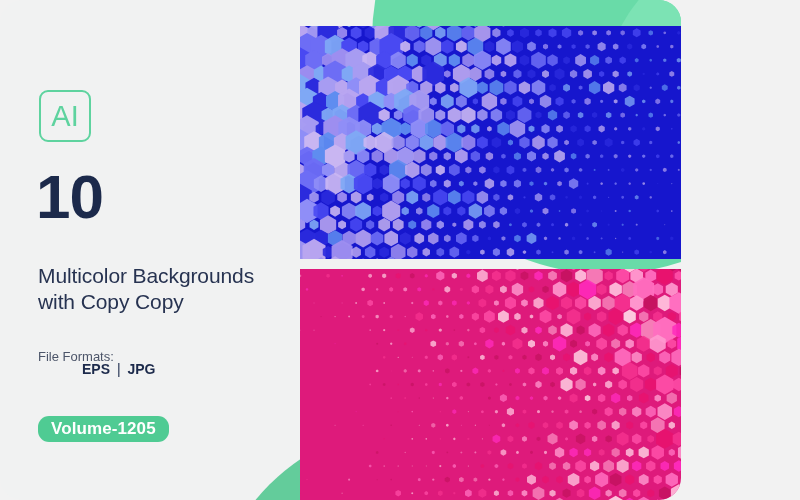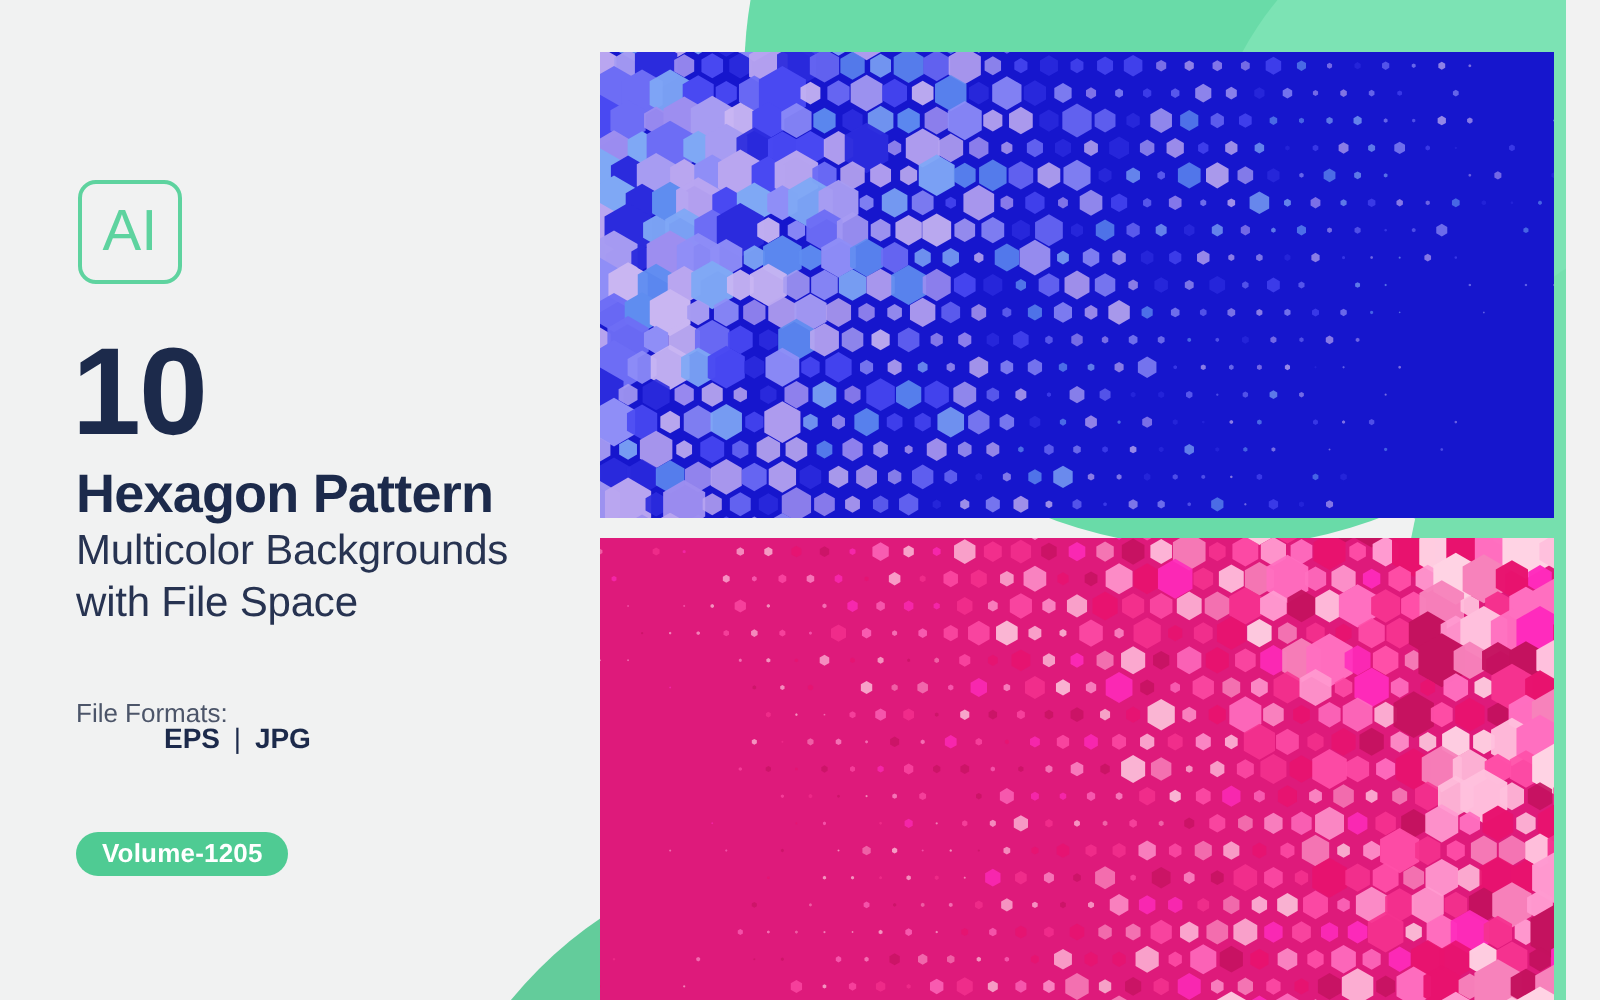--- a/index.html
+++ b/index.html
@@ -8,24 +8,25 @@
   }
   body {
     width: 800px;
     height: 500px;
     overflow: hidden;
     font-family: "Liberation Sans", sans-serif;
     background: #f2f2f2;
   }
   #stage {
     position: relative;
-    width: 783px;
+    width: 681px;
     height: 500px;
     background: #f1f2f2;
     overflow: hidden;
+    border-radius: 22px;
   }
 
   
   .deco-green-topright {
     position: absolute;
     left: 372px;
     top: -196px;
     width: 470px;
     height: 470px;
     border-radius: 50%;
@@ -151,21 +152,21 @@
   }
 
   .volume-badge {
     position: absolute;
     left: 38px;
     top: 416px;
     padding: 4px 13px 5px 13px;
     background: #4fcb93;
     border-radius: 11px;
     color: #ffffff;
-    font-size: 13px;
+    font-size: 17px;
     font-weight: bold;
     letter-spacing: 0.1px;
     line-height: 1;
   }
 
   
   .panel {
     position: absolute;
     overflow: hidden;
   }
@@ -196,25 +197,24 @@
   <div class="deco-green-bottomleft"></div>
 
   <div class="info-col">
 
     <div class="ai-badge">
       <span class="ai-badge-label">AI</span>
     </div>
 
     <div class="count">10</div>
 
-    <div class="title-main">Hexagon Pattern</div>
 
     <div class="title-sub">
       <div>Multicolor Backgrounds</div>
-      <div>with File Space</div>
+      <div>with Copy Copy</div>
     </div>
 
     <div class="formats-label">File Formats:</div>
     <div class="formats-value">
       <span>EPS</span>
       <span class="sep">|</span>
       <span>JPG</span>
     </div>
 
     <div class="volume-badge">Volume-1205</div>

